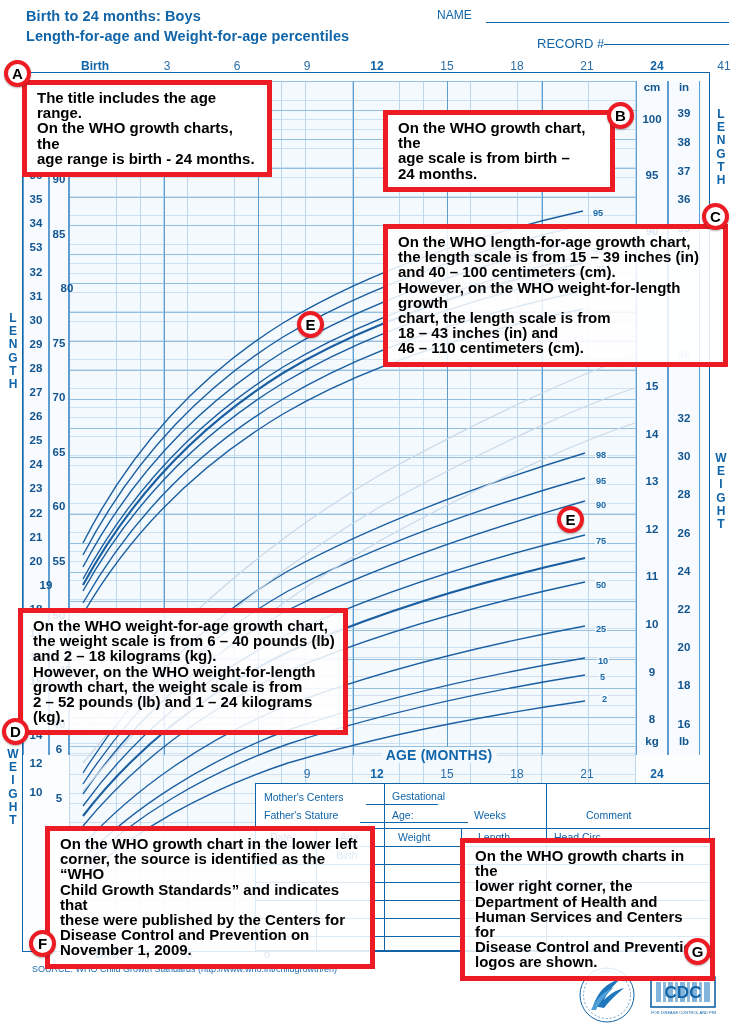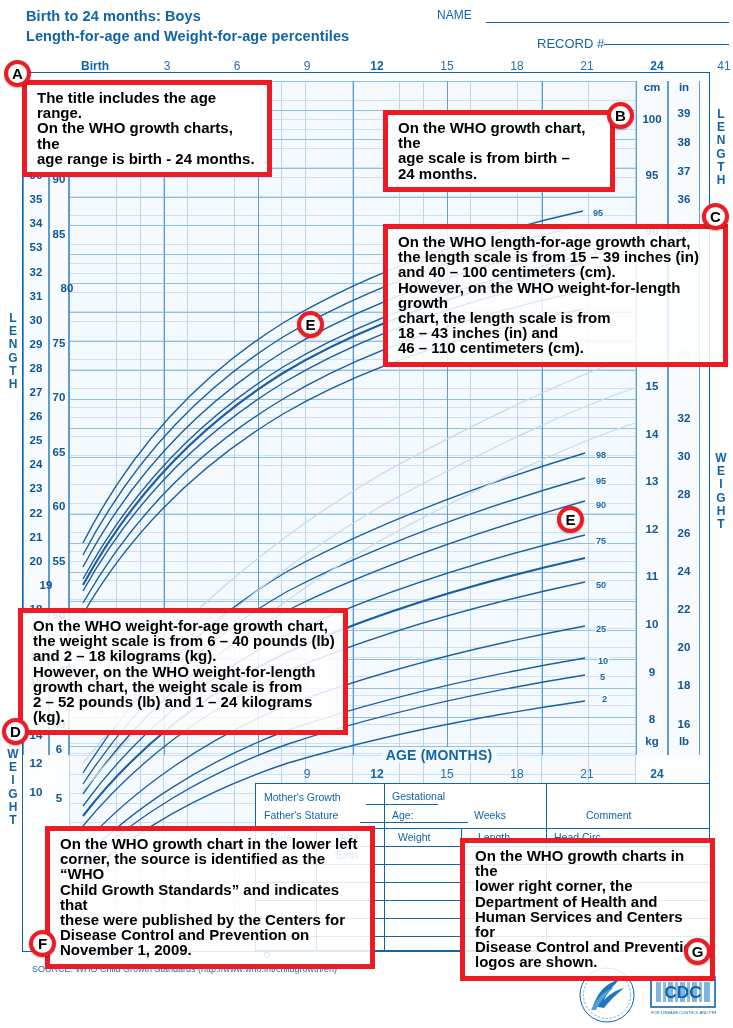--- a/index.html
+++ b/index.html
@@ -404,21 +404,21 @@
     <div class="cellline" style="left:60px; top:44px; width:1.2px; height:124px;"></div>
     <div class="cellline" style="left:128px; top:44px; width:1.2px; height:124px;"></div>
     <div class="cellline" style="left:205px; top:44px; width:1.2px; height:124px;"></div>
     <div class="cellline" style="left:290px; top:44px; width:1.2px; height:124px;"></div>
     <div class="cellline" style="left:0; top:80px;  width:100%; height:.9px;"></div>
     <div class="cellline" style="left:0; top:98px;  width:100%; height:.9px;"></div>
     <div class="cellline" style="left:0; top:116px; width:100%; height:.9px;"></div>
     <div class="cellline" style="left:0; top:134px; width:100%; height:.9px;"></div>
     <div class="cellline" style="left:0; top:152px; width:100%; height:.9px;"></div>
 
-    <div class="entry-txt" style="left:8px;  top:7px;">Mother's Growth</div>
+    <div class="entry-txt" style="left:8px;  top:7px;">Mother's Centers</div>
     <div class="entry-rule" style="left:110px; top:20px; width:72px;"></div>
     <div class="entry-txt" style="left:8px;  top:25px;">Father's Stature</div>
     <div class="entry-rule" style="left:104px; top:38px; width:78px;"></div>
 
     <div class="entry-txt" style="left:136px; top:6px;">Gestational</div>
     <div class="entry-txt" style="left:136px; top:25px;">Age:</div>
     <div class="entry-rule" style="left:164px; top:38px; width:48px;"></div>
     <div class="entry-txt" style="left:218px; top:25px;">Weeks</div>
     <div class="entry-txt" style="left:330px; top:25px;">Comment</div>
 

